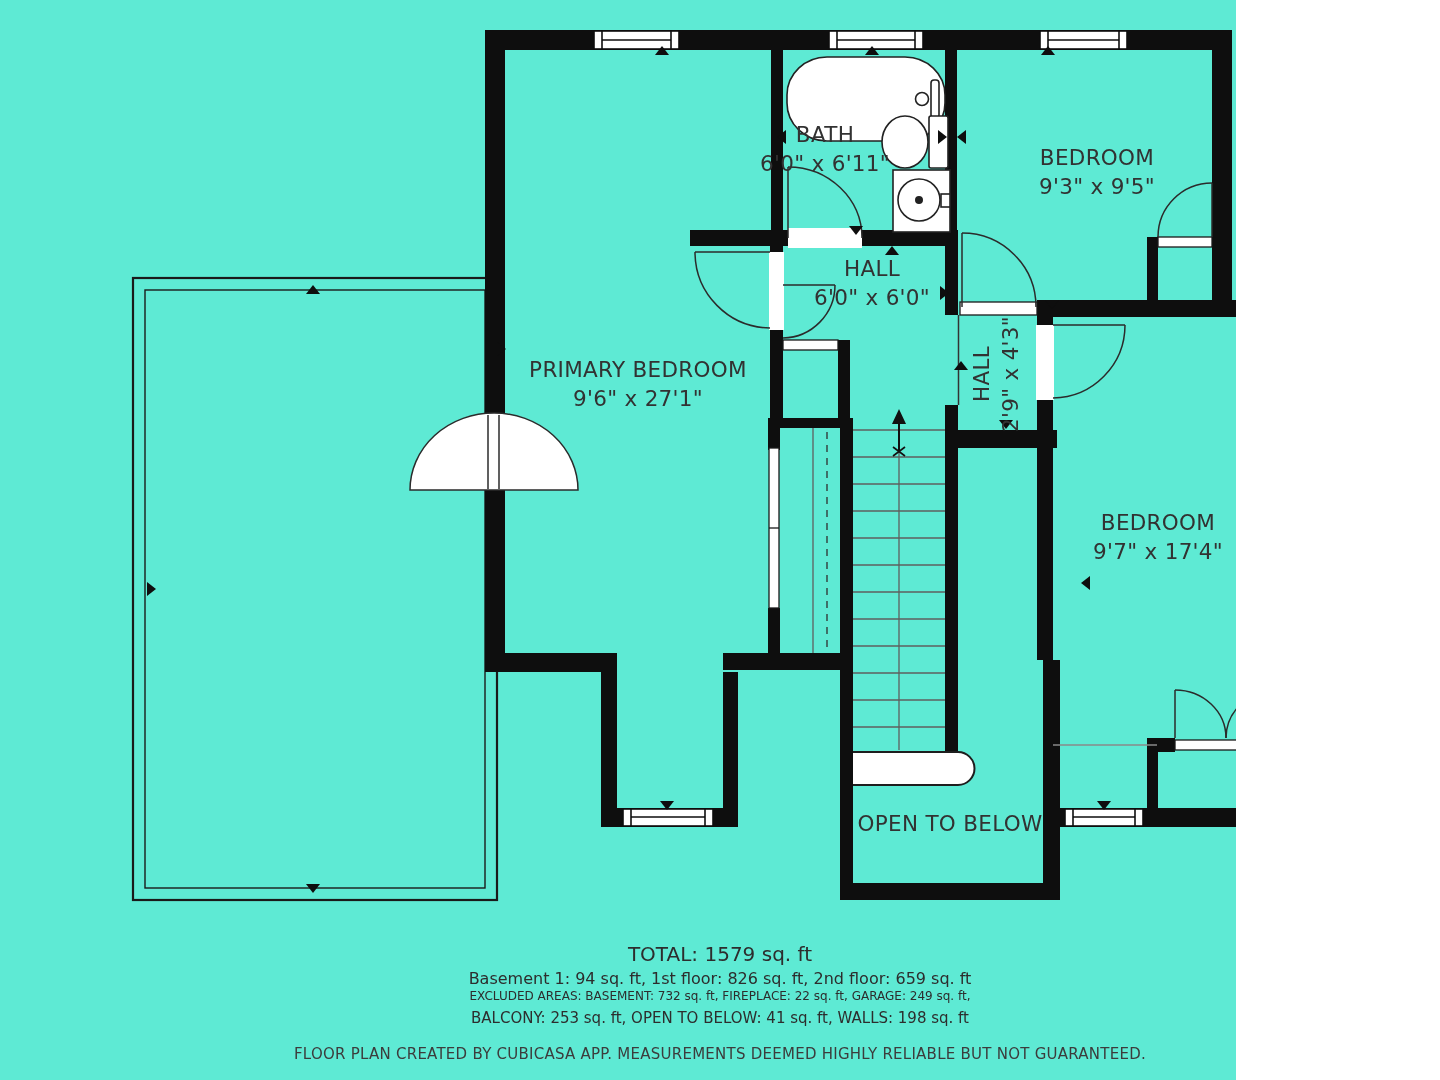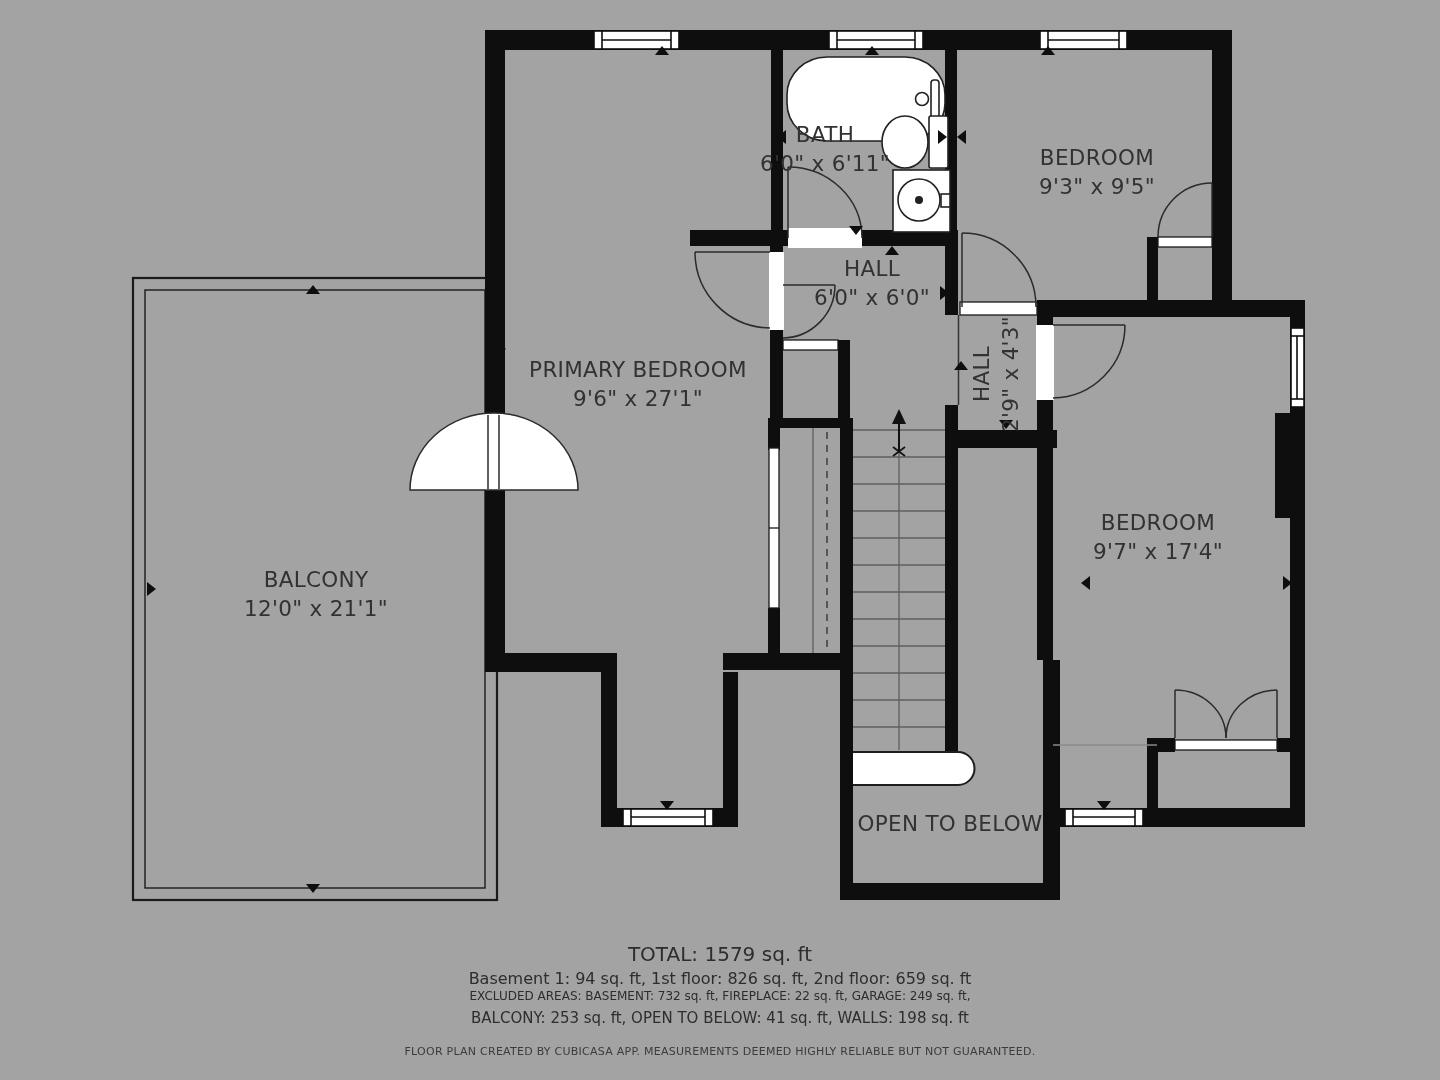--- a/index.html
+++ b/index.html
@@ -1,27 +1,27 @@
 <!DOCTYPE html>
 <html><head>
 <meta charset="utf-8">
 <style>
   html,body{margin:0;padding:0;background:#ffffff;}
-  .page{position:relative;width:1440px;height:1080px;background:#a3a3a3;overflow:hidden;
+  .page{position:relative;width:1236px;height:1080px;background:#5eead4;overflow:hidden;
         font-family:"DejaVu Sans","Liberation Sans",sans-serif;}
   svg{position:absolute;left:0;top:0;}
   .room-label{position:absolute;transform:translateX(-50%);text-align:center;
               color:#323232;font-size:21.5px;line-height:29px;letter-spacing:.3px;white-space:nowrap;}
   .room-label.rot{transform:translate(-50%,-50%) rotate(-90deg);}
   .footer{position:absolute;left:0;width:1440px;text-align:center;color:#2d2d2d;white-space:nowrap;}
   .f-total{top:942px;font-size:20px;font-weight:normal;}
   .f-line1{top:969px;font-size:16px;}
   .f-line2{top:989px;font-size:12px;}
   .f-line3{top:1009px;font-size:15px;}
-  .f-disc{top:1045px;font-size:11px;letter-spacing:.25px;color:#3c3c3c;}
+  .f-disc{top:1045px;font-size:15px;letter-spacing:.25px;color:#3c3c3c;}
 </style>
 </head>
 <body>
 
 <div class="page">
 
   <svg width="1440" height="1080" viewBox="0 0 1440 1080">
 
     <g fill="none" stroke="#1a1a1a">
       <rect x="133" y="278" width="364" height="622" stroke-width="2.2"></rect>
@@ -231,24 +231,20 @@
     <div>6'0" x 6'0"</div>
   </div>
   <div class="room-label rot" style="left:996px;top:374px;">
     <div>HALL</div>
     <div>2'9" x 4'3"</div>
   </div>
   <div class="room-label" style="left:638px;top:355px;">
     <div>PRIMARY BEDROOM</div>
     <div>9'6" x 27'1"</div>
   </div>
-  <div class="room-label" style="left:316px;top:565px;">
-    <div>BALCONY</div>
-    <div>12'0" x 21'1"</div>
-  </div>
   <div class="room-label" style="left:1158px;top:508px;">
     <div>BEDROOM</div>
     <div>9'7" x 17'4"</div>
   </div>
   <div class="room-label" style="left:950px;top:809px;">
     <div>OPEN TO BELOW</div>
   </div>
 
   <div class="footer f-total">TOTAL: 1579 sq. ft</div>
   <div class="footer f-line1">Basement 1: 94 sq. ft, 1st floor: 826 sq. ft, 2nd floor: 659 sq. ft</div>

